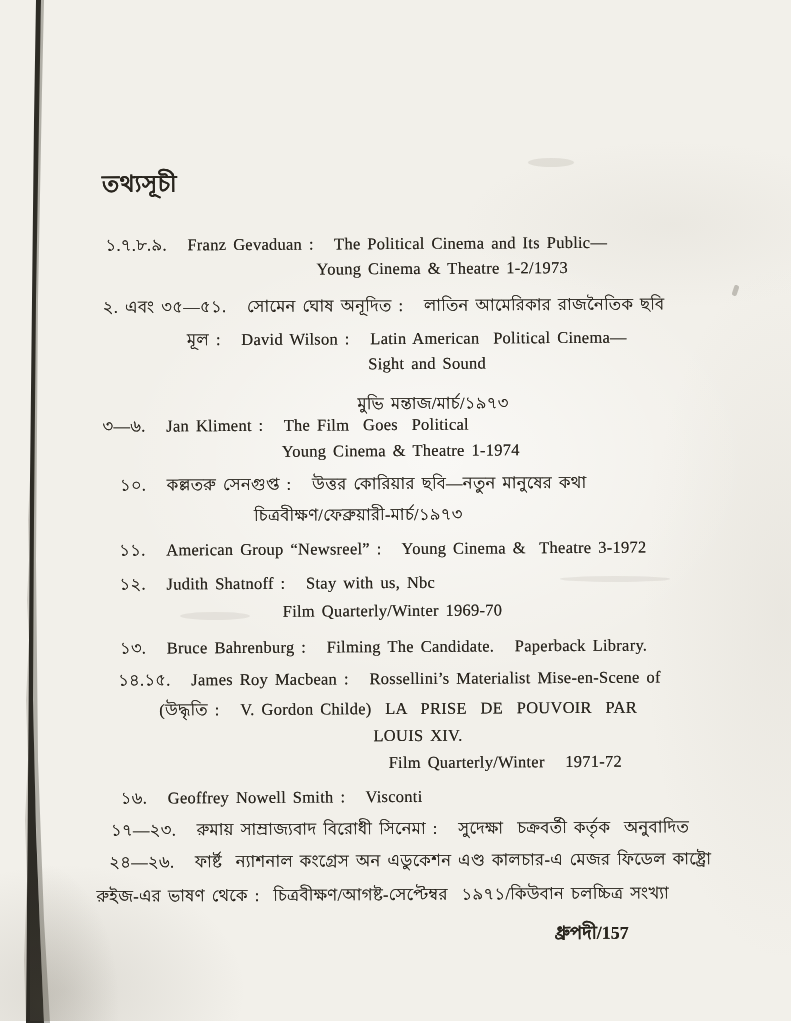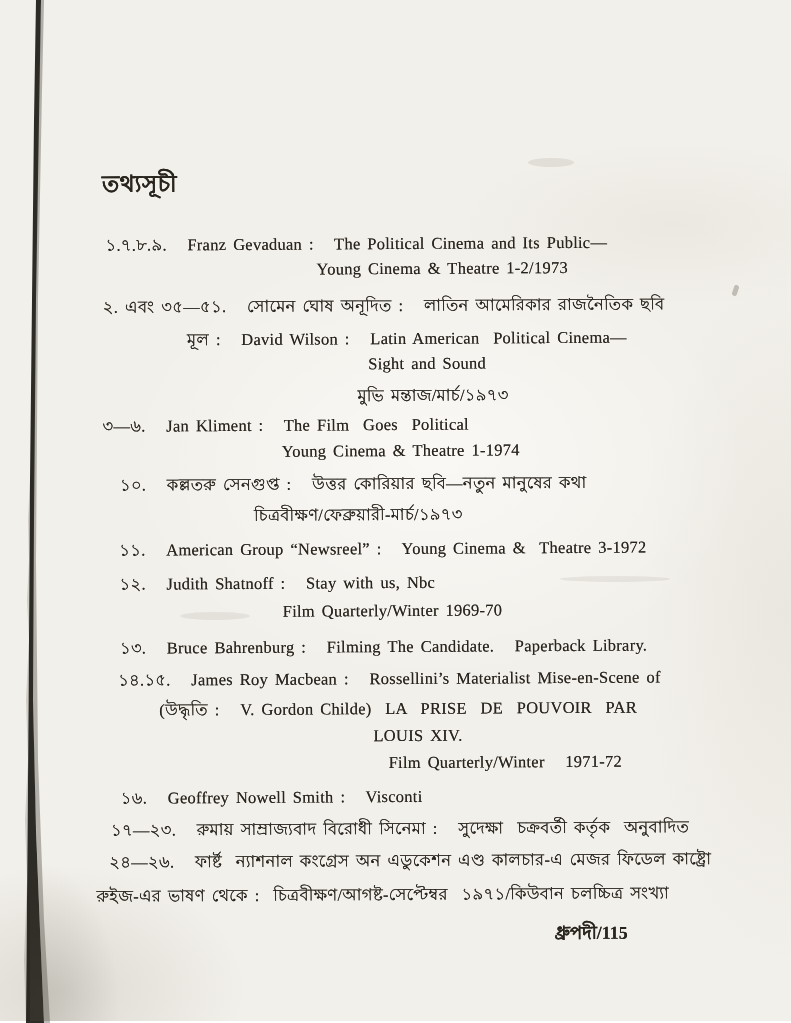--- a/index.html
+++ b/index.html
@@ -83,21 +83,21 @@
   <div class="content">
 
     <div class="heading" style="left:104px;top:164px;">তথ্যসূচী</div>
 
     <div class="line" style="left:107px;top:231px;">১.৭.৮.৯.   Franz Gevaduan :   The Political Cinema and Its Public—</div>
     <div class="line" style="left:318px;top:259px;">Young Cinema &amp; Theatre 1-2/1973</div>
 
     <div class="line" style="left:104px;top:293px;">২. এবং ৩৫—৫১.   সোমেন ঘোষ অনূদিত :   লাতিন আমেরিকার রাজনৈতিক ছবি</div>
     <div class="line" style="left:188px;top:326px;">মূল :   David Wilson :   Latin American  Political Cinema—</div>
     <div class="line" style="left:361px;top:354px;margin-left:8px;">Sight and Sound</div>
-    <div class="line" style="left:358px;top:383px;text-align:center;">মুভি মন্তাজ/মার্চ/১৯৭৩</div>
+    <div class="line" style="left:358px;top:391px;text-align:center;">মুভি মন্তাজ/মার্চ/১৯৭৩</div>
 
     <div class="line" style="left:103px;top:412px;">৩—৬.   Jan Kliment :   The Film  Goes  Political</div>
     <div class="line" style="left:282px;top:441px;">Young Cinema &amp; Theatre 1-1974</div>
 
     <div class="line" style="left:120px;top:471px;">১০.   কল্লতরু সেনগুপ্ত :   উত্তর কোরিয়ার ছবি—নতুন মানুষের কথা</div>
     <div class="line" style="left:254px;top:502px;">চিত্রবীক্ষণ/ফেব্রুয়ারী-মার্চ/১৯৭৩</div>
 
     <div class="line" style="left:119px;top:536px;">১১.   American Group “Newsreel” :   Young Cinema &amp;  Theatre 3-1972</div>
 
     <div class="line" style="left:119px;top:570px;">১২.   Judith Shatnoff :   Stay with us, Nbc</div>
@@ -110,15 +110,15 @@
     <div class="line" style="left:372px;top:726px;">LOUIS XIV.</div>
     <div class="line" style="left:387px;top:753px;">Film Quarterly/Winter   1971-72</div>
 
     <div class="line" style="left:119px;top:784px;">১৬.   Geoffrey Nowell Smith :   Visconti</div>
 
     <div class="line" style="left:109px;top:816px;">১৭—২৩.   রুমায় সাম্রাজ্যবাদ বিরোধী সিনেমা :   সুদেক্ষা  চক্রবর্তী কর্তৃক  অনুবাদিত</div>
 
     <div class="line" style="left:107px;top:848px;">২৪—২৬.   ফার্ষ্ট  ন্যাশনাল কংগ্রেস অন এডুকেশন এণ্ড কালচার-এ মেজর ফিডেল কাষ্ট্রো</div>
     <div class="line" style="left:94px;top:882px;">রুইজ-এর ভাষণ থেকে :  চিত্রবীক্ষণ/আগষ্ট-সেপ্টেম্বর  ১৯৭১/কিউবান চলচ্চিত্র সংখ্যা</div>
 
-    <div class="footer-line" style="left:552px;top:920px;">ধ্রুপদী/115</div>
+    <div class="footer-line" style="left:552px;top:920px;">ধ্রুপদী/157</div>
   </div>
 </div>
 
 </body></html>

